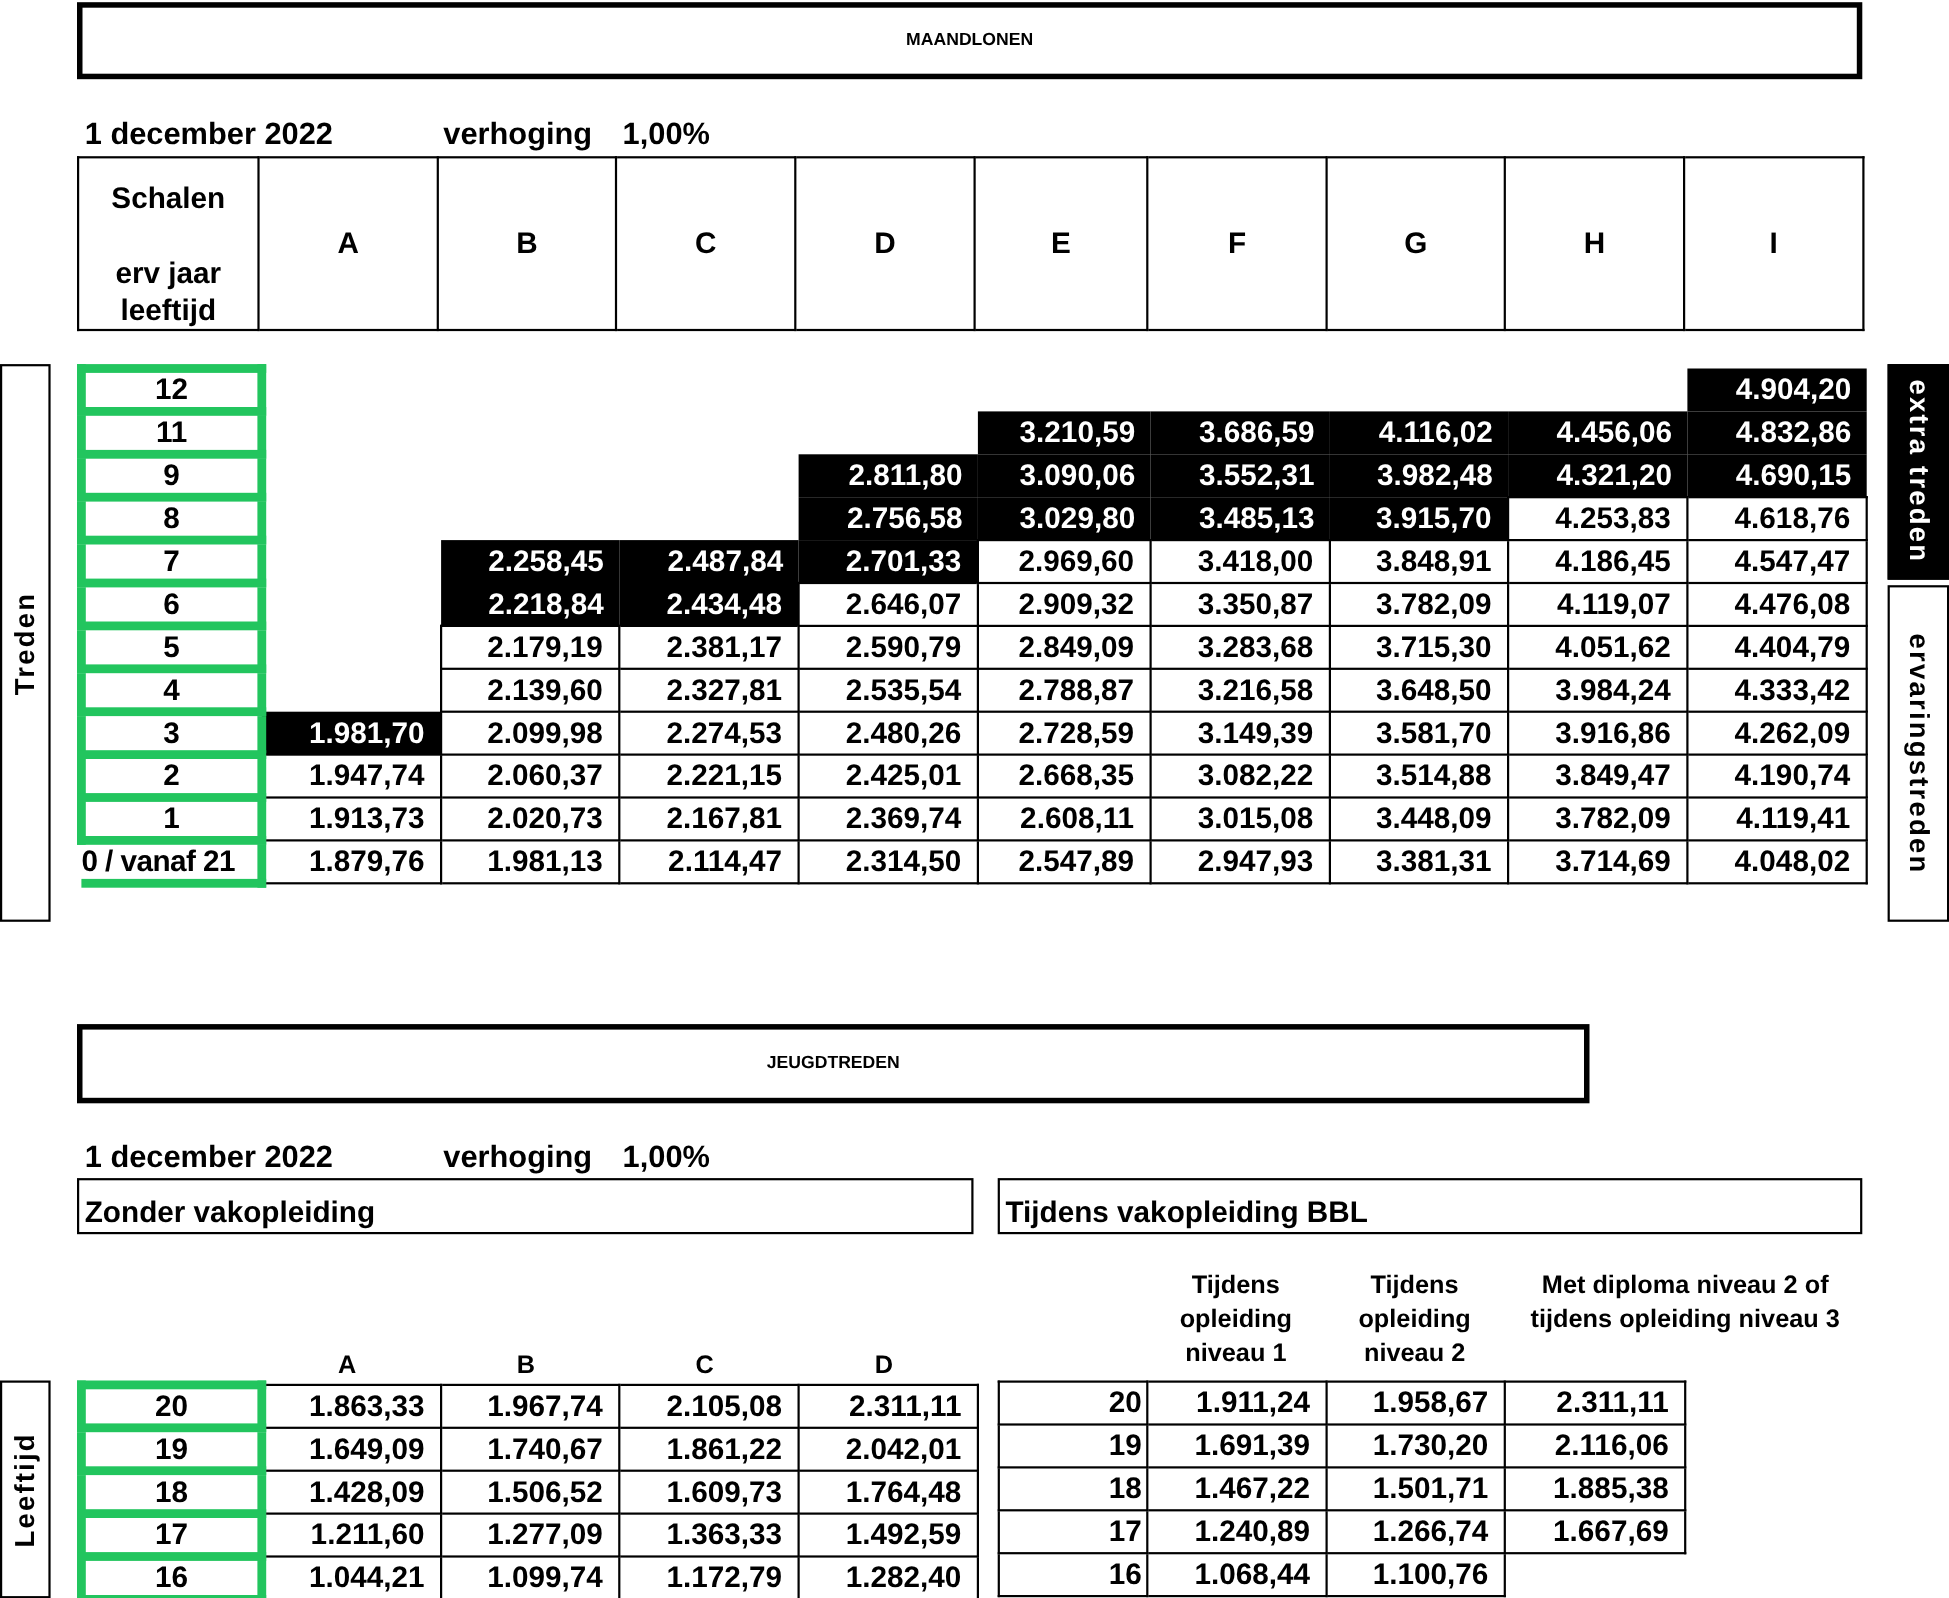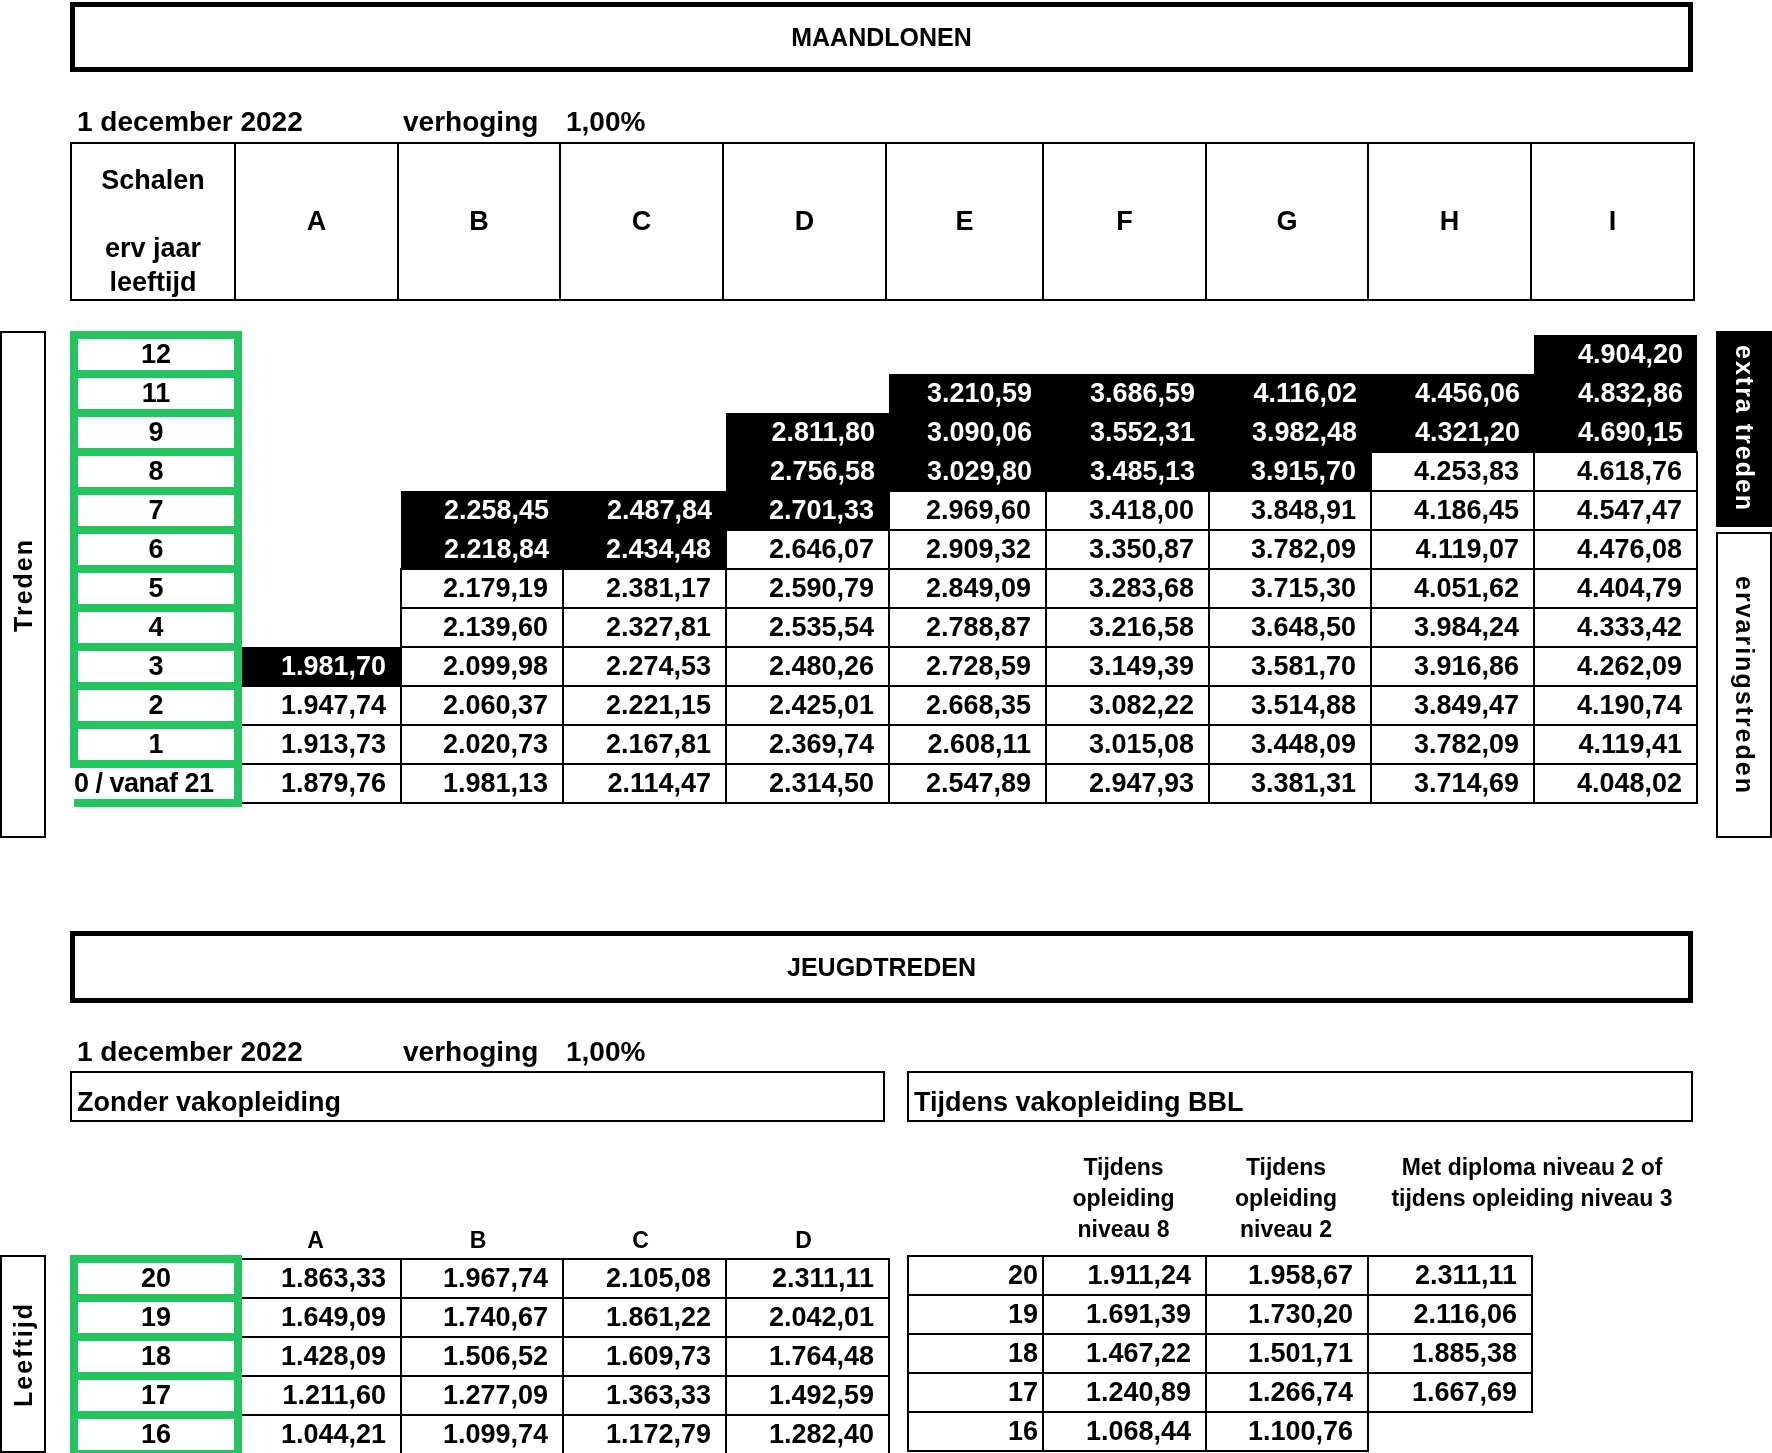--- a/index.html
+++ b/index.html
@@ -1,18 +1,18 @@
 <!DOCTYPE html>
 <html><head>
 <meta charset="utf-8">
 <style>
   * { box-sizing: border-box; margin: 0; padding: 0; }
   html, body { width: 1772px; height: 1453px; background: #ffffff; overflow: hidden; }
   body { position: relative; font-family: "Liberation Sans", sans-serif; font-weight: bold; color: #000; }
-  .titlebox { position: absolute; border: 5px solid #000; display: flex; align-items: center; justify-content: center; font-size: 25px; }
+  .titlebox { position: absolute; border: 5px solid #000; display: flex; align-items: center; justify-content: center; font-size: 16px; }
   .meta { position: absolute; font-size: 28px; display: flex; }
   .meta span { white-space: nowrap; }
   table { border-collapse: collapse; position: absolute; table-layout: fixed; }
   td, th { font-size: 27px; font-weight: bold; white-space: nowrap; }
   .hdr td { border: 2px solid #000; text-align: center; vertical-align: middle; font-size: 27px; }
   .grid td { height: 39px; padding: 0 14px; text-align: right; }
   .grid td.bordered { border: 2px solid #000; }
   .grid td.label { text-align: center; border: 8px solid #22c55e; padding: 0 4px; }
   .grid td.dark { background: #000; color: #fff; }
   .grid td.empty { border: none; }
@@ -235,21 +235,21 @@
         <td class="bordered">2.314,50</td>
         <td class="bordered">2.547,89</td>
         <td class="bordered">2.947,93</td>
         <td class="bordered">3.381,31</td>
         <td class="bordered">3.714,69</td>
         <td class="bordered">4.048,02</td>
       </tr>
     </tbody>
 </table>
 
-<div class="titlebox" style="left:70px; top:931px; width:1623px; height:72px;text-align:right;">
+<div class="titlebox" style="left:70px; top:931px; width:1375px; height:72px;text-align:right;">
   <span>JEUGDTREDEN</span>
 </div>
 
 <div class="meta" style="left:77px; top:1036px;">
   <span style="width:326px;">1 december 2022</span>
   <span style="width:163px;">verhoging</span>
   <span>1,00%</span>
 </div>
 
 <div class="subbox" style="left:70px; top:1071px; width:815px; height:51px;">
@@ -260,21 +260,21 @@
 </div>
 
 <div class="colhead" style="left:234px; top:1225px; width:163px;">A</div>
 <div class="colhead" style="left:397px; top:1225px; width:162px;">B</div>
 <div class="colhead" style="left:559px; top:1225px; width:163px;">C</div>
 <div class="colhead" style="left:722px; top:1225px; width:163px;">D</div>
 
 <div class="colhead" style="left:1042px; top:1152px; width:163px;">
   <div>Tijdens</div>
   <div>opleiding</div>
-  <div>niveau 8</div>
+  <div>niveau 1</div>
 </div>
 <div class="colhead" style="left:1205px; top:1152px; width:162px;">
   <div>Tijdens</div>
   <div>opleiding</div>
   <div>niveau 2</div>
 </div>
 <div class="colhead" style="left:1367px; top:1152px; width:330px;">
   <div>Met diploma niveau 2 of</div>
   <div>tijdens opleiding niveau 3</div>
 </div>

